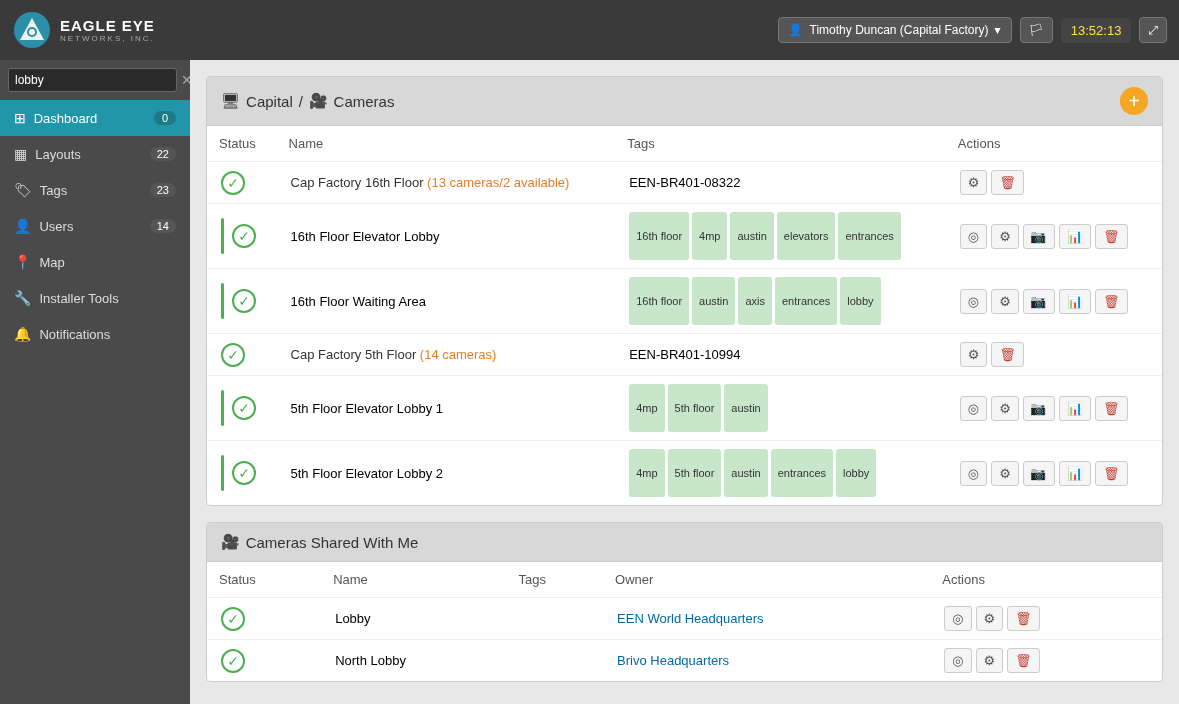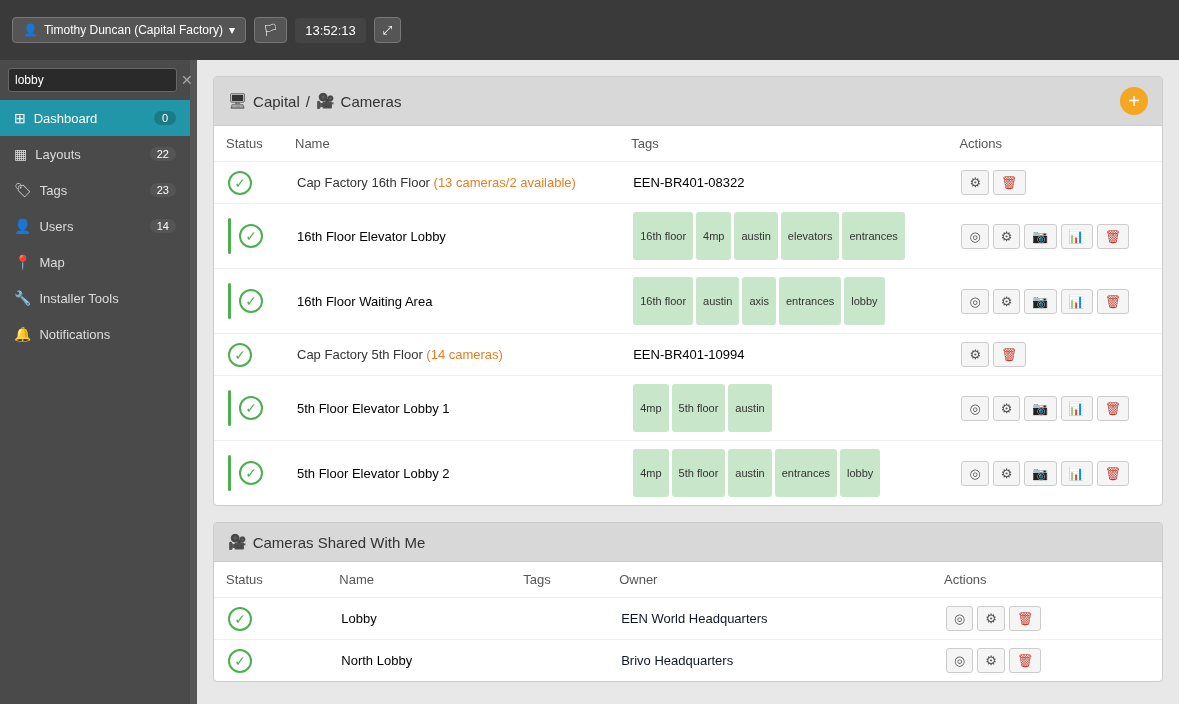--- a/index.html
+++ b/index.html
@@ -34,32 +34,31 @@
       background: #555;
       color: white;
       border: 1px solid #777;
       border-radius: 4px;
       padding: 5px 8px;
       cursor: pointer;
       font-size: 12px;
     }
     .time-display {
       background: #444;
-      color: #ffffff;
+      color: #fde047;
       padding: 5px 10px;
       border-radius: 4px;
       font-size: 13px;
     }
 
     
     .main-layout {
       display: flex;
       flex: 1;
       overflow: hidden;
-      gap: 7px;
     }
 
     
     .sidebar {
       width: 190px;
       background: #4a4a4a;
       flex-shrink: 0;
       display: flex;
       flex-direction: column;
     }
@@ -245,26 +244,38 @@
       flex-shrink: 0;
     }
     .shared-search {
       border: 1px solid #ccc;
       border-radius: 3px;
       padding: 5px 10px;
       font-size: 12px;
       width: 220px;
       color: #aaa;
     }
-    .owner-link { color: #0f172a; text-decoration: none; }
+    .owner-link { color: #0369a1; text-decoration: none; }
   </style>
 </head>
 <body>
 
 <div class="topbar">
+  <div class="logo">
+    <svg class="logo-icon" viewBox="0 0 40 40" xmlns="http://www.w3.org/2000/svg">
+      <circle cx="20" cy="20" r="18" fill="#2a8fa8"></circle>
+      <polygon points="8,30 20,8 32,30" fill="white" opacity="0.9"></polygon>
+      <circle cx="20" cy="22" r="5" fill="#2a8fa8"></circle>
+      <circle cx="20" cy="22" r="3" fill="white"></circle>
+    </svg>
+    <div>
+      <div style="color:white;font-size:15px;font-weight:bold;letter-spacing:1px;">EAGLE EYE</div>
+      <div style="color:#aaa;font-size:8px;letter-spacing:2px;">NETWORKS, INC.</div>
+    </div>
+  </div>
   <div class="topbar-right">
     <button class="user-btn">
       <span>👤</span>
       <span>Timothy Duncan (Capital Factory)</span>
       <span>▾</span>
     </button>
     <button class="flag-btn">🏳</button>
     <div class="time-display">13:52:13</div>
     <button class="expand-btn">⤢</button>
   </div>

